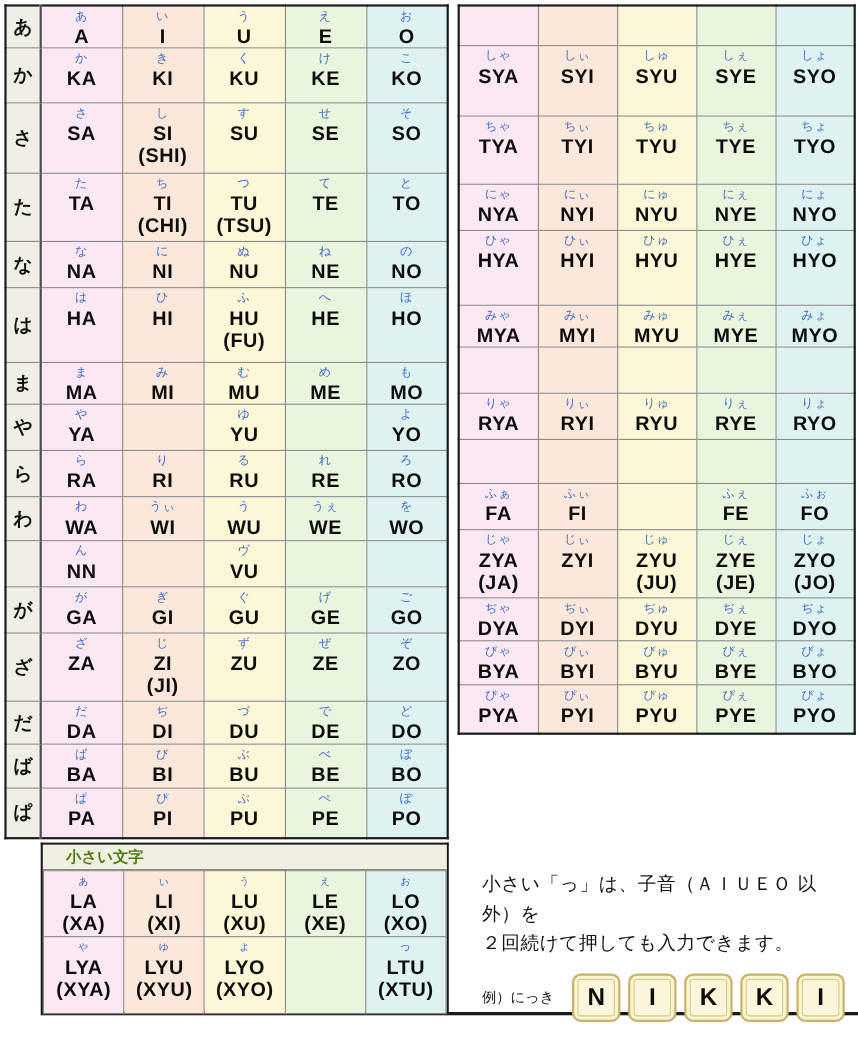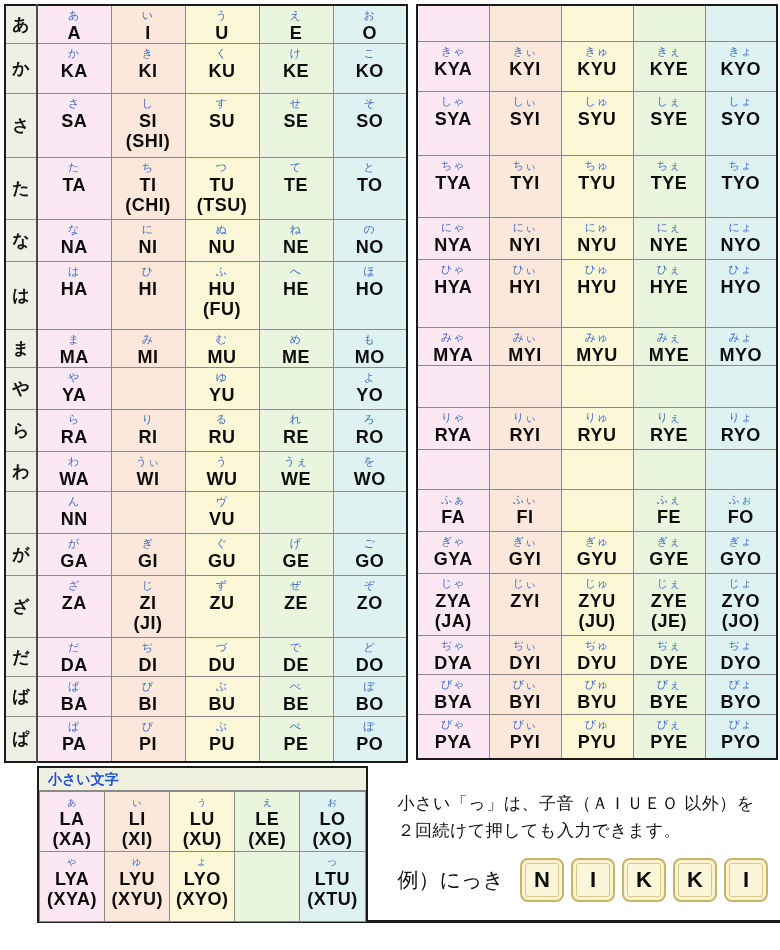--- a/index.html
+++ b/index.html
@@ -30,27 +30,27 @@
   .kana{font-size:11px;line-height:15px;padding-top:2px;color:var(--kana);letter-spacing:1px;}
   .romaji{font-size:18px;line-height:20px;font-weight:bold;color:#0d0d0d;letter-spacing:0.5px;}
   
   .bottom{
     box-sizing:border-box;margin:3px 0 0 33px;width:743px;height:157px;
     border-bottom:3px solid var(--outer);display:flex;align-items:stretch;
   }
   .small-box{box-sizing:border-box;width:372px;border:2px solid var(--outer);border-bottom:none;background:#fff;}
   .small-title{
     height:22px;line-height:22px;background:var(--titlebg);border-bottom:1px solid var(--grid);
-    font-size:14px;font-weight:bold;color:#1d4ed8;text-align:left;padding-left:9px;
+    font-size:14px;font-weight:bold;color:#4d7c0f;text-align:left;padding-left:21px;
   }
   table.small{width:100%;border:none;}
   .note{flex:1;padding:24px 12px 0 30px;color:#111;}
   .note-line{font-size:17px;line-height:27px;letter-spacing:0.5px;}
   .example-row{margin-top:14px;display:flex;align-items:center;}
-  .example-label{font-size:21px;margin-right:16px;white-space:nowrap;}
+  .example-label{font-size:13px;margin-right:16px;white-space:nowrap;}
   .keys{display:flex;gap:7px;}
   .key{
     box-sizing:border-box;width:44px;height:44px;border:2px solid var(--keybd);
     border-radius:8px;background:var(--keybg);display:flex;padding:3px;
   }
   .key-inner{
     flex:1;border:1px solid #d9c988;border-radius:3px;background:#fbf6da;
     display:flex;align-items:center;justify-content:center;
     font-size:22px;font-weight:bold;color:#0d0d0d;
   }
@@ -444,42 +444,20 @@
           <col style="width:72px">
       </colgroup>
       <tbody id="right-body">
           <tr style="height: 36px;">
             <td class="c0"></td>
             <td class="c1"></td>
             <td class="c2"></td>
             <td class="c3"></td>
             <td class="c4"></td>
           </tr>
-          <tr style="height: 50px;">
-            <td class="c0">
-              <div class="kana">きゃ</div>
-              <div class="romaji">KYA</div>
-            </td>
-            <td class="c1">
-              <div class="kana">きぃ</div>
-              <div class="romaji">KYI</div>
-            </td>
-            <td class="c2">
-              <div class="kana">きゅ</div>
-              <div class="romaji">KYU</div>
-            </td>
-            <td class="c3">
-              <div class="kana">きぇ</div>
-              <div class="romaji">KYE</div>
-            </td>
-            <td class="c4">
-              <div class="kana">きょ</div>
-              <div class="romaji">KYO</div>
-            </td>
-          </tr>
           <tr style="height: 64px;">
             <td class="c0">
               <div class="kana">しゃ</div>
               <div class="romaji">SYA</div>
             </td>
             <td class="c1">
               <div class="kana">しぃ</div>
               <div class="romaji">SYI</div>
             </td>
             <td class="c2">
@@ -629,42 +607,20 @@
               <div class="romaji">FI</div>
             </td>
             <td class="c2"></td>
             <td class="c3">
               <div class="kana">ふぇ</div>
               <div class="romaji">FE</div>
             </td>
             <td class="c4">
               <div class="kana">ふぉ</div>
               <div class="romaji">FO</div>
-            </td>
-          </tr>
-          <tr style="height: 42px;">
-            <td class="c0">
-              <div class="kana">ぎゃ</div>
-              <div class="romaji">GYA</div>
-            </td>
-            <td class="c1">
-              <div class="kana">ぎぃ</div>
-              <div class="romaji">GYI</div>
-            </td>
-            <td class="c2">
-              <div class="kana">ぎゅ</div>
-              <div class="romaji">GYU</div>
-            </td>
-            <td class="c3">
-              <div class="kana">ぎぇ</div>
-              <div class="romaji">GYE</div>
-            </td>
-            <td class="c4">
-              <div class="kana">ぎょ</div>
-              <div class="romaji">GYO</div>
             </td>
           </tr>
           <tr style="height: 62px;">
             <td class="c0">
               <div class="kana">じゃ</div>
               <div class="romaji">ZYA</div>
               <div class="romaji">(JA)</div>
             </td>
             <td class="c1">
               <div class="kana">じぃ</div>

